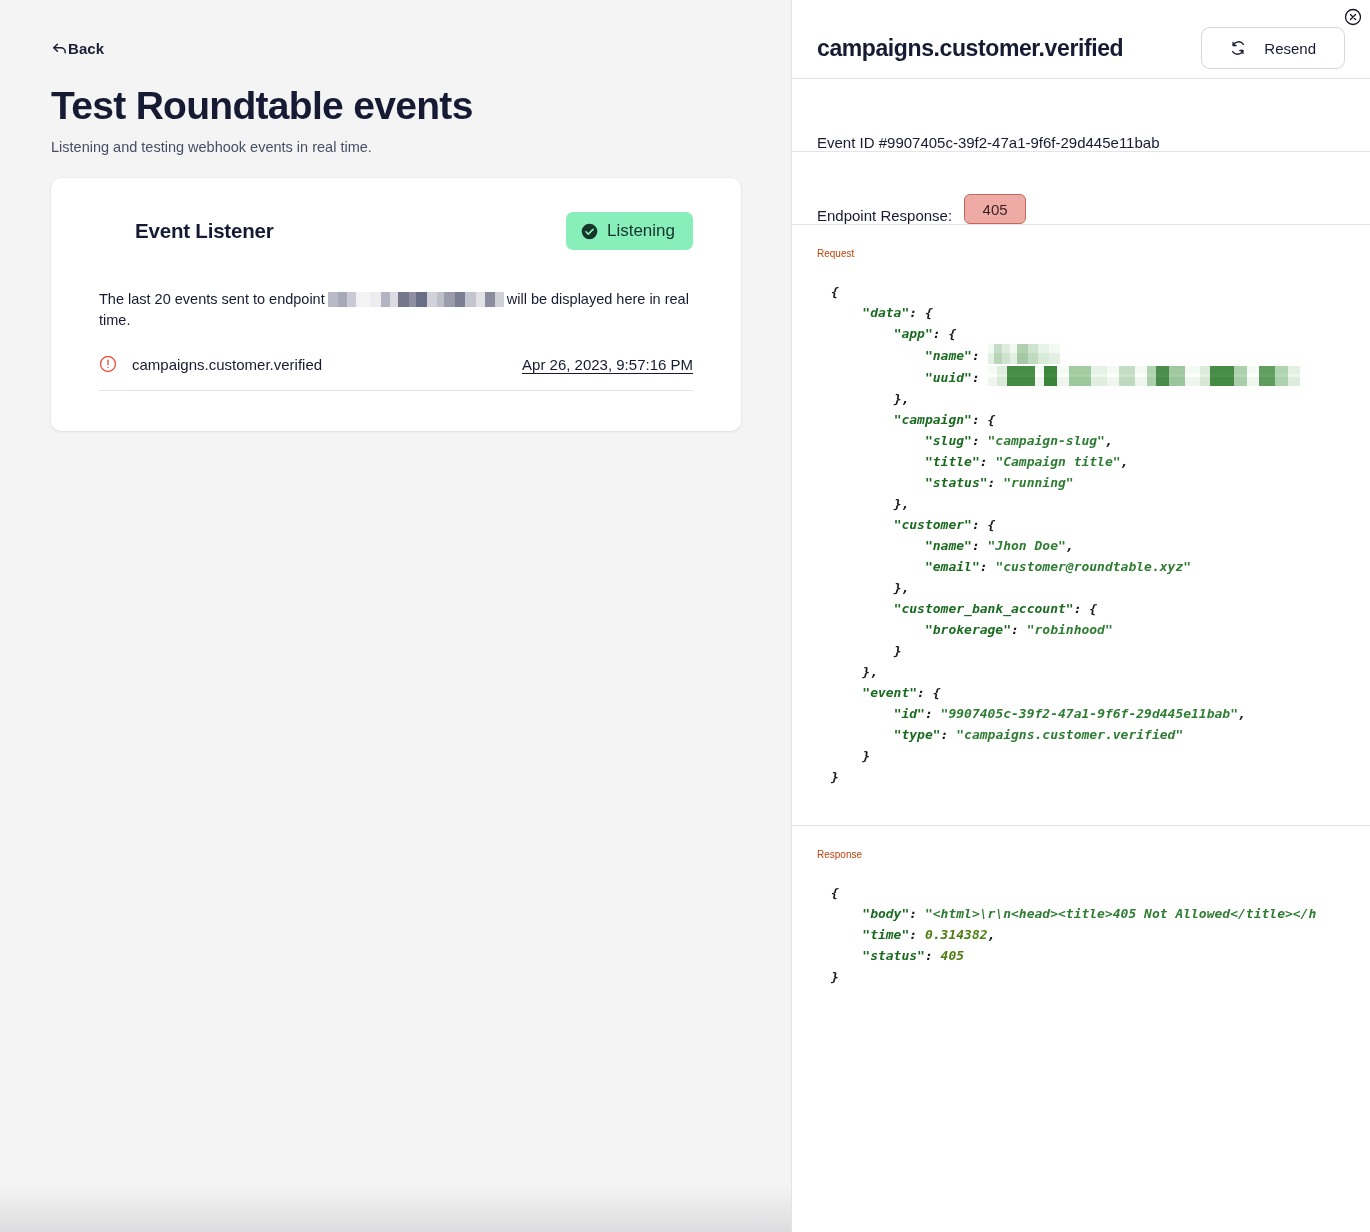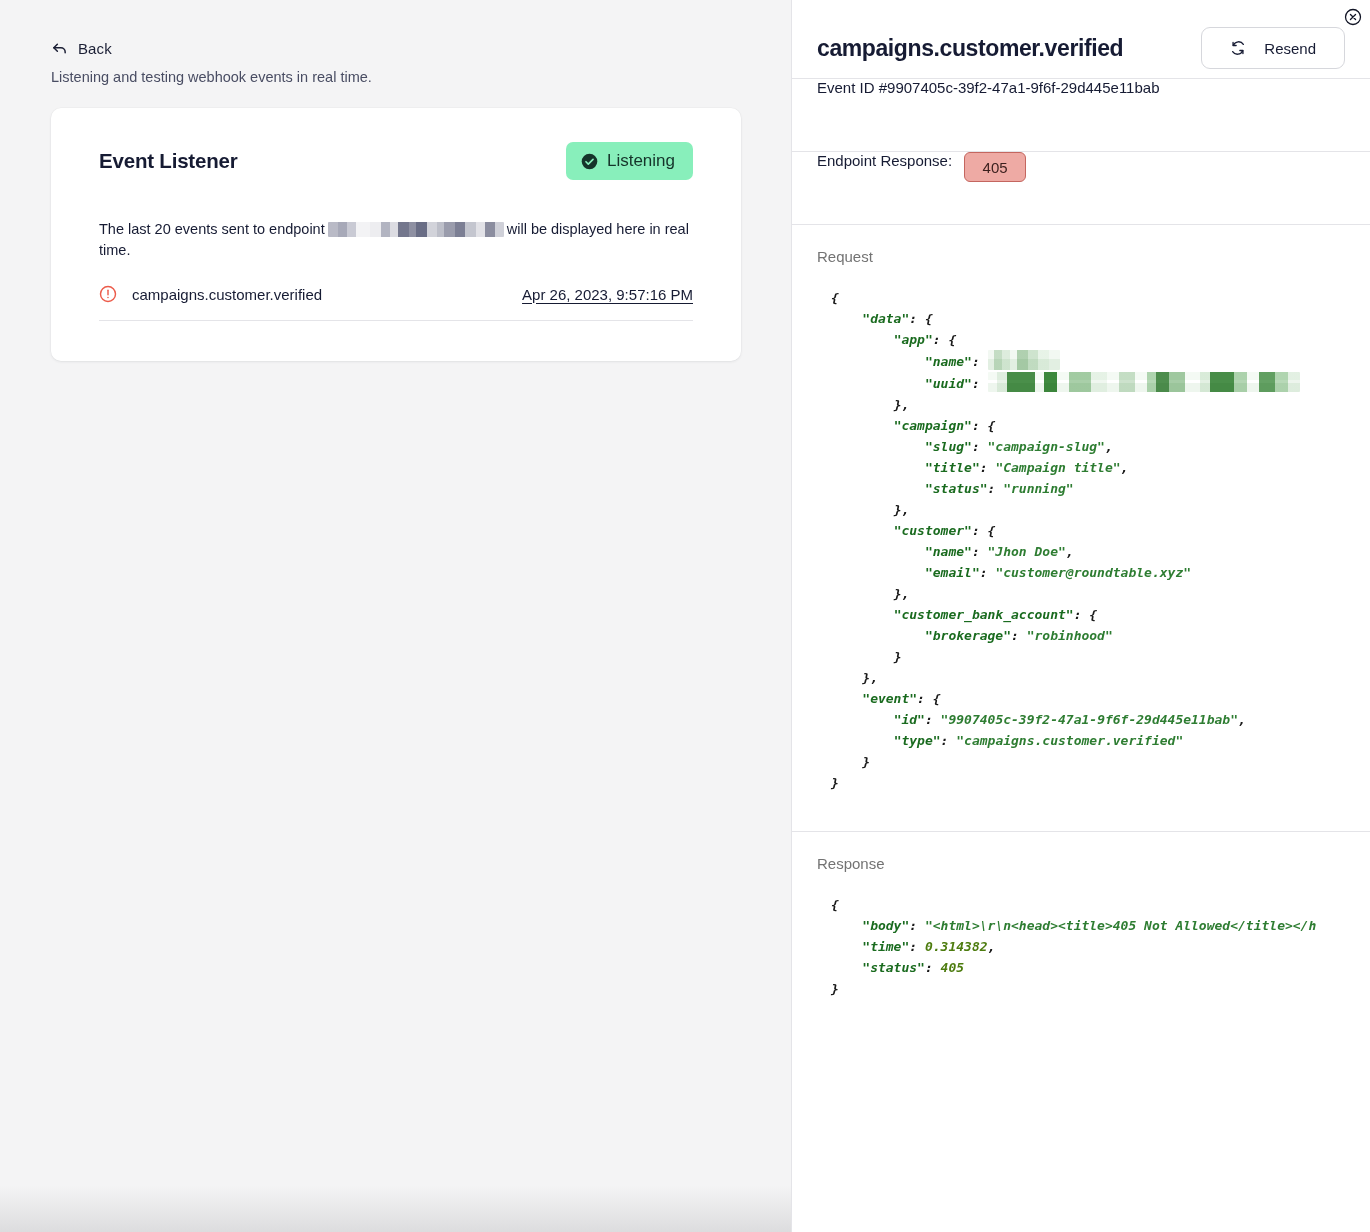--- a/index.html
+++ b/index.html
@@ -20,24 +20,24 @@
     width: 791px;
     height: 1232px;
     background: #f4f4f5;
     position: relative;
     padding: 0;
     overflow: hidden;
   }
   .back-row {
     display: flex;
     align-items: center;
-    gap: 10px;
     margin: 40px 0 4px 51px;
     width: 90px;
     cursor: pointer;
+    font-weight: bold;
   }
   .back-icon { width: 17px; height: 17px; display: block; color: #1b1f35; }
   .back-label {
     font-size: 15px;
     color: #1b1f35;
     letter-spacing: .1px;
   }
   .page-title {
     margin: 28px 0 0 51px;
     font-size: 39px;
@@ -105,20 +105,21 @@
     font-weight: 700;
     font-family: inherit;
     cursor: pointer;
     letter-spacing: .1px;
   }
 
   .listener-head {
     display: flex;
     align-items: center;
     justify-content: space-between;
+    margin-left: 36px;
   }
   .badge-listening {
     display: inline-flex;
     align-items: center;
     gap: 9px;
     background: #88efbb;
     color: #15342a;
     border-radius: 7px;
     padding: 9px 18px 9px 15px;
     font-size: 17px;
@@ -224,21 +225,21 @@
     font-family: inherit;
     cursor: pointer;
   }
   .resend-ico { width: 16px; height: 16px; display: block; color: #161b33; }
 
   .rp-row {
     border-top: 1px solid #e4e4e8;
     padding: 0 25px;
     height: 73px;
     display: flex;
-    align-items: flex-start;
+    align-items: flex-end;
     font-size: 15px;
     color: #161b33;
   }
   .badge-405 {
     margin-left: 12px;
     display: inline-flex;
     align-items: center;
     justify-content: center;
     min-width: 62px;
     height: 30px;
@@ -247,22 +248,22 @@
     border-radius: 6px;
     font-size: 15px;
     color: #3b1f1d;
   }
 
   .rp-section {
     border-top: 1px solid #e4e4e8;
     padding: 23px 25px 0 25px;
   }
   .section-label {
-    font-size: 15px;
-    color: #737373;
+    font-size: 10px;
+    color: #c2410c;
     margin-bottom: 22px;
   }
   pre.code {
     font-family: "DejaVu Sans Mono", "Liberation Mono", monospace;
     font-size: 13px;
     line-height: 21px;
     font-style: italic;
     font-weight: 700;
     color: #2e7d32;
     white-space: pre;
@@ -313,20 +314,21 @@
     <div class="back-row">
       <span class="back-icon">
         <svg viewBox="0 0 24 24" fill="none" stroke="currentColor" stroke-width="2.1" stroke-linecap="round" stroke-linejoin="round" width="17" height="17">
           <path d="M9 6 4 11l5 5"></path>
           <path d="M4 11h10a6 6 0 0 1 6 6v1"></path>
         </svg>
       </span>
       <span class="back-label">Back</span>
     </div>
 
+    <h1 class="page-title">Test Roundtable events</h1>
     <p class="page-sub">Listening and testing webhook events in real time.</p>
 
 
     <div class="card listener">
       <div class="listener-head">
         <div class="card-title">Event Listener</div>
         <div class="badge-listening">
           <span class="check-ico">
             <svg viewBox="0 0 24 24" width="17" height="17">
               <circle cx="12" cy="12" r="11" fill="currentColor"></circle>

